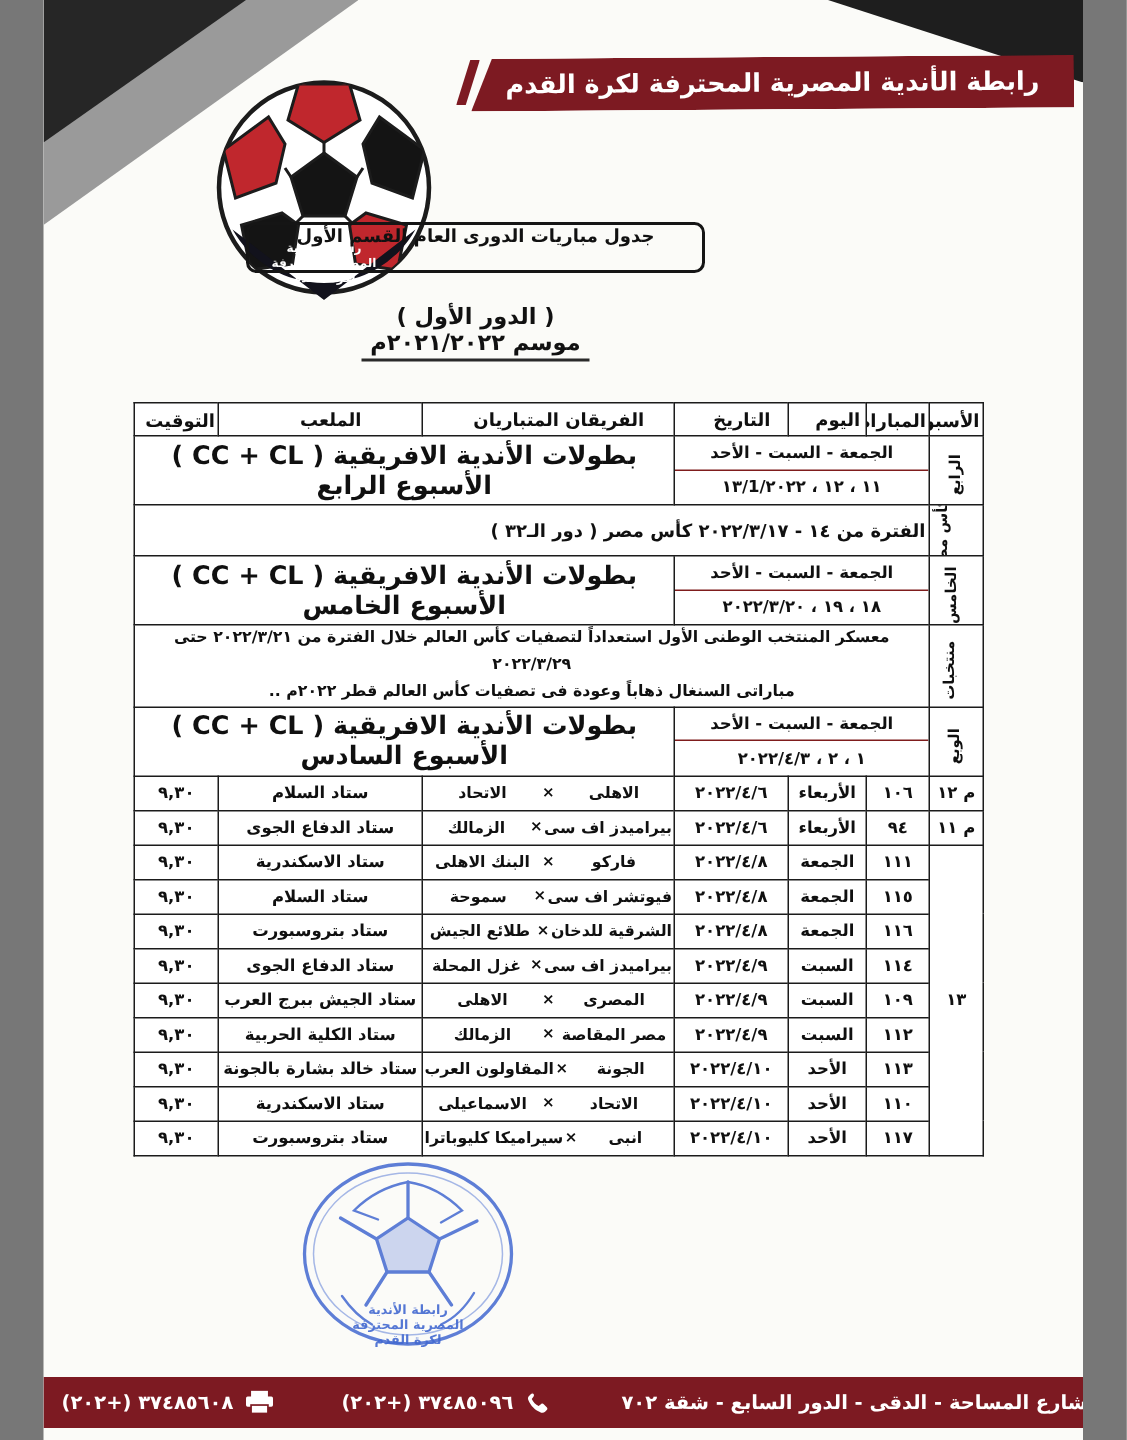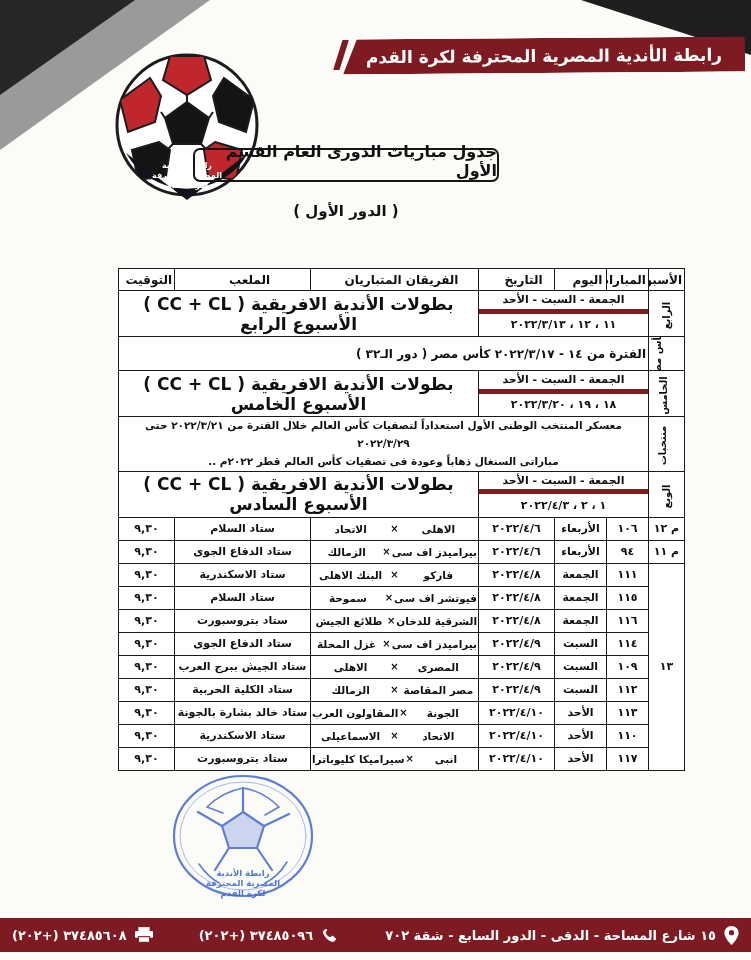--- a/index.html
+++ b/index.html
@@ -1,19 +1,19 @@
 <!DOCTYPE html>
 <html lang="ar" dir="rtl"><head>
 <meta charset="utf-8">
 <style>
   * { margin:0; padding:0; box-sizing:border-box; }
   html,body { background:#777; }
   body { font-family:"DejaVu Sans", sans-serif; }
   .page {
-    position:relative; width:751px; height:960px; margin:0 auto;
+    position:relative; width:693px; height:960px; margin:0 auto;
     background:#fbfbf8; overflow:hidden; direction:rtl; color:#111;
   }
 
   
   .corner-tl-gray { position:absolute; top:0; left:0; width:210px; height:150px;
     background:#9a9a9a; clip-path:polygon(0 0,100% 0,0 100%); }
   .corner-tl-dark { position:absolute; top:0; left:0; width:135px; height:95px;
     background:#262626; clip-path:polygon(0 0,100% 0,0 100%); }
   .corner-tr-dark { position:absolute; top:0; right:0; width:170px; height:55px;
     background:#1e1e1e; clip-path:polygon(0 0,100% 0,100% 100%); }
@@ -29,22 +29,22 @@
   .banner-sliver { position:absolute; top:40px; right:402px; width:16px; height:30px;
     background:#7d1a22; clip-path:polygon(60% 0,100% 0,40% 100%,0 100%); transform:rotate(-.4deg); }
 
   
   .logo { position:absolute; top:50px; left:112px; }
 
   
   .title-box {
     position:absolute; top:148px; right:252px; width:306px; height:34px;
     border:2px solid #151515; border-radius:7px;
-    display:flex; align-items:flex-end; justify-content:center;
-    font-weight:bold; font-size:16px;
+    display:flex; align-items:flex-start; justify-content:center;
+    font-weight:bold; font-size:12px;
   }
   .round-title { position:absolute; top:202px; right:252px; width:306px;
     text-align:center; font-weight:bold; font-size:15px; }
   .season-title { position:absolute; top:218px; right:252px; width:306px; text-align:center; }
   .season-title span { font-weight:bold; font-size:15px; border-bottom:2px solid #2a2a2a; padding:0 6px 2px; }
 
   
   table.schedule {
     position:absolute; top:268px; right:66px; width:566px;
     border-collapse:collapse; table-layout:fixed; direction:rtl;
@@ -57,21 +57,21 @@
   .schedule th { font-size:12px; height:22px;padding-left:16px; }
   .c-week{width:36px}.c-no{width:42px}.c-day{width:52px}.c-date{width:76px}
   .c-teams{width:168px}.c-stad{width:136px}.c-time{width:56px}
   tr.h-block td { height:46px; }
   tr.h-note td { height:34px; }
   tr.h-note2 td { height:50px; }
   tr.m-row td { height:23px; font-size:11px; }
 
   .rot { display:inline-block; transform:rotate(-90deg); white-space:nowrap; font-size:10px; font-weight:bold; }
   .daydate { padding:0 !important; }
-  .daydate .days { height:50%; border-bottom:5px solid #7f1d1d;
+  .daydate .days { height:50%; border-bottom:1px solid #7f1d1d;
     display:flex; align-items:center; justify-content:center; font-size:11px; }
   .daydate .dates { height:50%; display:flex; align-items:center; justify-content:center; font-size:11px; }
   td.desc { font-size:17px;margin-left:24px; }
   td.note { font-size:12px;text-align:right; }
   td.note2 { font-size:10.5px; line-height:1.7;margin-top:40px; }
   td.week13 { font-size:15px; }
   .teams-cell { padding:0 1px !important; }
   .teams { display:flex; align-items:center; width:100%; }
   .teams .t { flex:1; text-align:center; font-size:10.5px; white-space:nowrap; }
   .teams .vs { flex:0 0 auto; padding:0 1px; font-size:10px; }
@@ -127,40 +127,43 @@
         <text x="75" y="128">المصرية المحترفة</text>
         <text x="75" y="138">لكرة القدم</text>
       </g>
     </svg>
   </div>
 
   <div class="title-box">
     <span>جدول مباريات الدورى العام القسم الأول</span>
   </div>
   <div class="round-title">( الدور الأول )</div>
+  <div class="season-title">
+    <span>موسم ٢٠٢١/٢٠٢٢م</span>
+  </div>
 
   <table class="schedule">
     <thead>
       <tr>
         <th class="c-week">الأسبوع</th>
         <th class="c-no">المباراة</th>
         <th class="c-day">اليوم</th>
         <th class="c-date">التاريخ</th>
         <th class="c-teams">الفريقان المتباريان</th>
         <th class="c-stad">الملعب</th>
         <th class="c-time">التوقيت</th>
       </tr>
     </thead>
     <tbody>
 
       <tr class="h-block">
         <td><span class="rot">الرابع</span></td>
         <td colspan="3" class="daydate">
           <div class="days">الجمعة - السبت - الأحد</div>
-          <div class="dates">١١ ، ١٢ ، ٢٠٢٢/٣/١٣</div>
+          <div class="dates">١١ ، ١٢ ، ٢٠٢٢/1/١٣</div>
         </td>
         <td colspan="3" class="desc">بطولات الأندية الافريقية  ( CC + CL )  الأسبوع الرابع</td>
       </tr>
 
       <tr class="h-note">
         <td><span class="rot">كأس مصر</span></td>
         <td colspan="6" class="note">الفترة من ١٤ - ٢٠٢٢/٣/١٧ كأس مصر ( دور الـ٣٢ )</td>
       </tr>
 
       <tr class="h-block">

